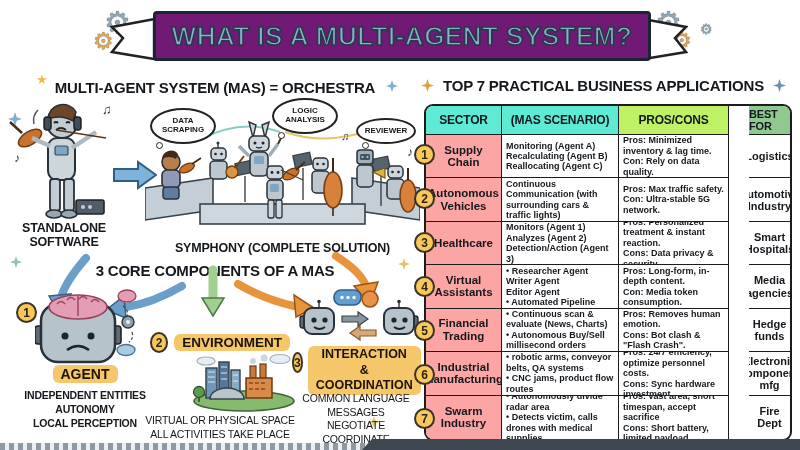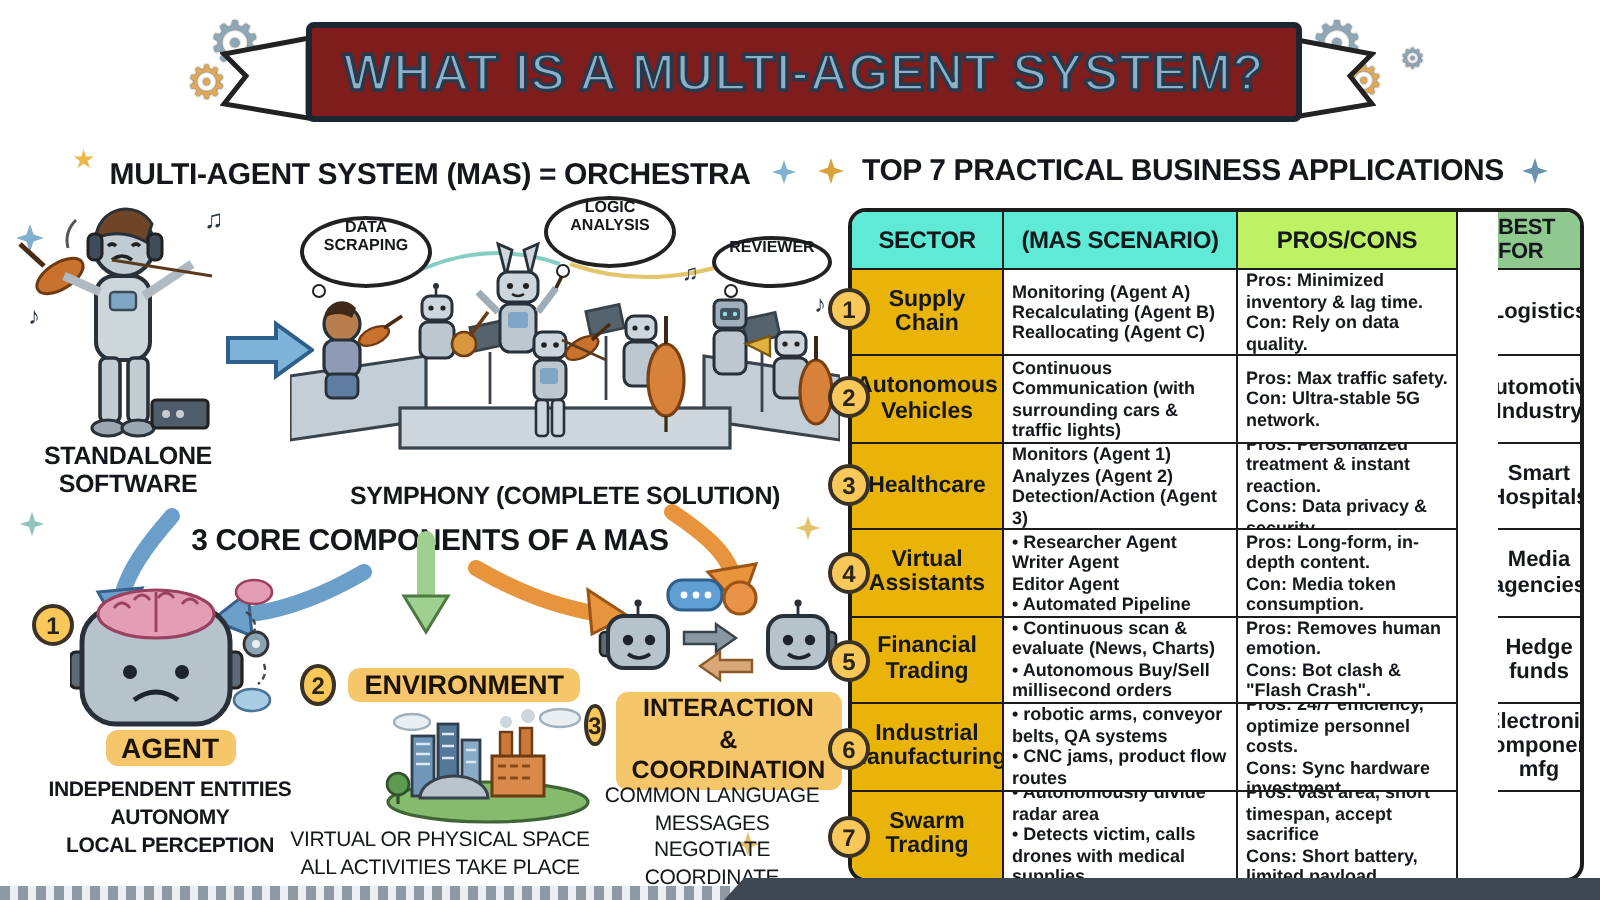--- a/index.html
+++ b/index.html
@@ -2,55 +2,55 @@
 <html><head>
 <meta charset="utf-8">
 <style>
   html,body{margin:0;padding:0;background:#fff;}
   #root{position:relative;width:800px;height:450px;background:#ffffff;overflow:hidden;
         font-family:"Liberation Sans",sans-serif;color:#14181c;}
   .abs{position:absolute;}
   .ml{white-space:pre-line;}
 
   
-  .banner-box{left:153px;top:11px;width:492px;height:44px;background:#7f1d1d;
+  .banner-box{left:153px;top:11px;width:492px;height:44px;background:#701a75;
     border:3px solid #1d2630;border-radius:4px;display:flex;align-items:center;justify-content:center;}
   .banner-title{font-size:26px;font-weight:900;letter-spacing:.5px;color:#8ab1c9;
     -webkit-text-stroke:1.7px #27394a;text-stroke:1.7px #27394a;}
   .banner-shadow{left:178px;top:53px;width:452px;height:7px;background:#333f4a;
     background-image:repeating-linear-gradient(90deg,#333f4a 0 6px,#c6ccd2 6px 8px);border-radius:2px;}
   .gear{line-height:1;text-shadow:0 0 1px #222;}
 
   
   .hd{font-weight:800;letter-spacing:-.2px;}
   .center{text-align:center;}
   .numc{width:21px;height:21px;border-radius:50%;background:#f9c858;border:2.5px solid #3a3226;
     display:flex;align-items:center;justify-content:center;font-size:12px;font-weight:800;color:#2b241a;box-sizing:border-box;}
   .hl{display:inline-block;background:#f6c66b;border-radius:6px;padding:1px 8px;font-weight:800;color:#1c1307;}
 
   
-  .bubble{background:#fff;border:2px solid #222;border-radius:50%;display:flex;align-items:flex-start;justify-content:center;
+  .bubble{background:#fff;border:2px solid #222;border-radius:50%;display:flex;align-items:center;justify-content:center;
     font-size:8px;font-weight:800;text-align:center;line-height:1.1;}
   .bubble::after{content:"";position:absolute;left:4px;bottom:-7px;width:5px;height:5px;border-radius:50%;
     background:#fff;border:1.5px solid #222;}
 
   
   .tblwrap{left:424px;top:104px;width:368px;height:337px;}
   .tbl{position:absolute;left:0;top:0;width:368px;height:337px;box-sizing:border-box;border:2.5px solid #1c1c1c;
     border-radius:9px;overflow:hidden;background:#fff;display:grid;
     grid-template-columns:76px 1fr 110px 61px;grid-template-rows:29px repeat(7,1fr);}
   .tbl>div{border-right:1.8px solid #1c1c1c;border-bottom:1.8px solid #1c1c1c;
     display:flex;align-items:center;justify-content:center;box-sizing:border-box;overflow:hidden;}
   .tbl>div:nth-child(4n){border-right:none;margin-left:20px;}
   .tbl>div:nth-child(n+29){border-bottom:none;}
   .th{font-size:12px;font-weight:800;letter-spacing:-.2px;}
   .th.blue{background:#5eead4;}
   .th.orange{background:#bef264;}
   .th.green{background:#8fc98f;font-size:11px;}
-  .sector{background:#eab308;font-size:11.5px;font-weight:800;text-align:center;line-height:1.1;padding:0 2px;}
+  .sector{background:#fca5a5;font-size:11.5px;font-weight:800;text-align:center;line-height:1.1;padding:0 2px;}
   .scen,.pc{font-size:9px;font-weight:700;line-height:1.16;justify-content:flex-start!important;
     align-items:center;padding:2px 4px;text-align:left;}
   .best{font-size:11px;font-weight:800;text-align:center;line-height:1.1;padding:11px 2px;}
   .rowc{position:absolute;left:-10px;}
 
   
   .floor{left:0;top:443px;width:800px;height:7px;
     background-image:repeating-linear-gradient(90deg,#8e99a3 0 5px,#eceff1 5px 9px);}
   .floor-dark{left:362px;top:439px;width:438px;height:11px;background:#3c4752;
     clip-path:polygon(10px 0,100% 0,100% 100%,0 100%);}
@@ -330,21 +330,21 @@
   <div class="abs" style="left:292px;top:346px;width:128px;display:flex;align-items:flex-start;gap:5px;">
     <span class="numc" style="margin-top:6px;">3</span>
     <span class="hl ml center" style="font-size:12.5px;line-height:1.25;text-align:center;">INTERACTION &amp;
 COORDINATION</span>
   </div>
   <div class="abs hd center ml" style="left:295px;top:392px;width:122px;font-size:10.5px;font-weight:400;line-height:1.3;">COMMON LANGUAGE
 MESSAGES
 NEGOTIATE
 COORDINATE</div>
 
-  <div class="abs" style="left:404px;top:77px;width:375px;display:flex;align-items:center;justify-content:center;gap:9px;text-align:center;">
+  <div class="abs" style="left:416px;top:77px;width:375px;display:flex;align-items:center;justify-content:center;gap:9px;text-align:center;">
     <svg width="13" height="13">
         <path d="M6.5,0 L8.1,4.9 L13,6.5 L8.1,8.1 L6.5,13 L4.9,8.1 L0,6.5 L4.9,4.9 Z" fill="#d9a23f"></path>
       </svg>
     <span class="hd" style="font-size:15px;">TOP 7 PRACTICAL BUSINESS APPLICATIONS</span>
     <svg width="13" height="13">
         <path d="M6.5,0 L8.1,4.9 L13,6.5 L8.1,8.1 L6.5,13 L4.9,8.1 L0,6.5 L4.9,4.9 Z" fill="#6c93ad"></path>
       </svg>
   </div>
 
   <div class="abs tblwrap">
@@ -392,25 +392,26 @@
 Cons: Bot clash &amp; "Flash Crash".</div>
       <div class="best">Hedge funds</div>
 
       <div class="sector">Industrial Manufacturing</div>
       <div class="scen ml">• robotic arms, conveyor belts, QA systems
 • CNC jams, product flow routes</div>
       <div class="pc ml">Pros: 24/7 efficiency, optimize personnel costs.
 Cons: Sync hardware investment.</div>
       <div class="best">Electronic component mfg</div>
 
-      <div class="sector">Swarm Trading</div>
+      <div class="sector">Swarm Industry</div>
       <div class="scen ml">• Autonomously divide radar area
 • Detects victim, calls drones with medical supplies</div>
       <div class="pc ml">Pros: vast area, short timespan, accept sacrifice
 Cons: Short battery, limited payload.</div>
+      <div class="best">Fire Dept</div>
     </div>
     <div class="numc rowc" style="top:40px;">1</div>
     <div class="numc rowc" style="top:84px;">2</div>
     <div class="numc rowc" style="top:128px;">3</div>
     <div class="numc rowc" style="top:172px;">4</div>
     <div class="numc rowc" style="top:216px;">5</div>
     <div class="numc rowc" style="top:260px;">6</div>
     <div class="numc rowc" style="top:304px;">7</div>
   </div>
 

